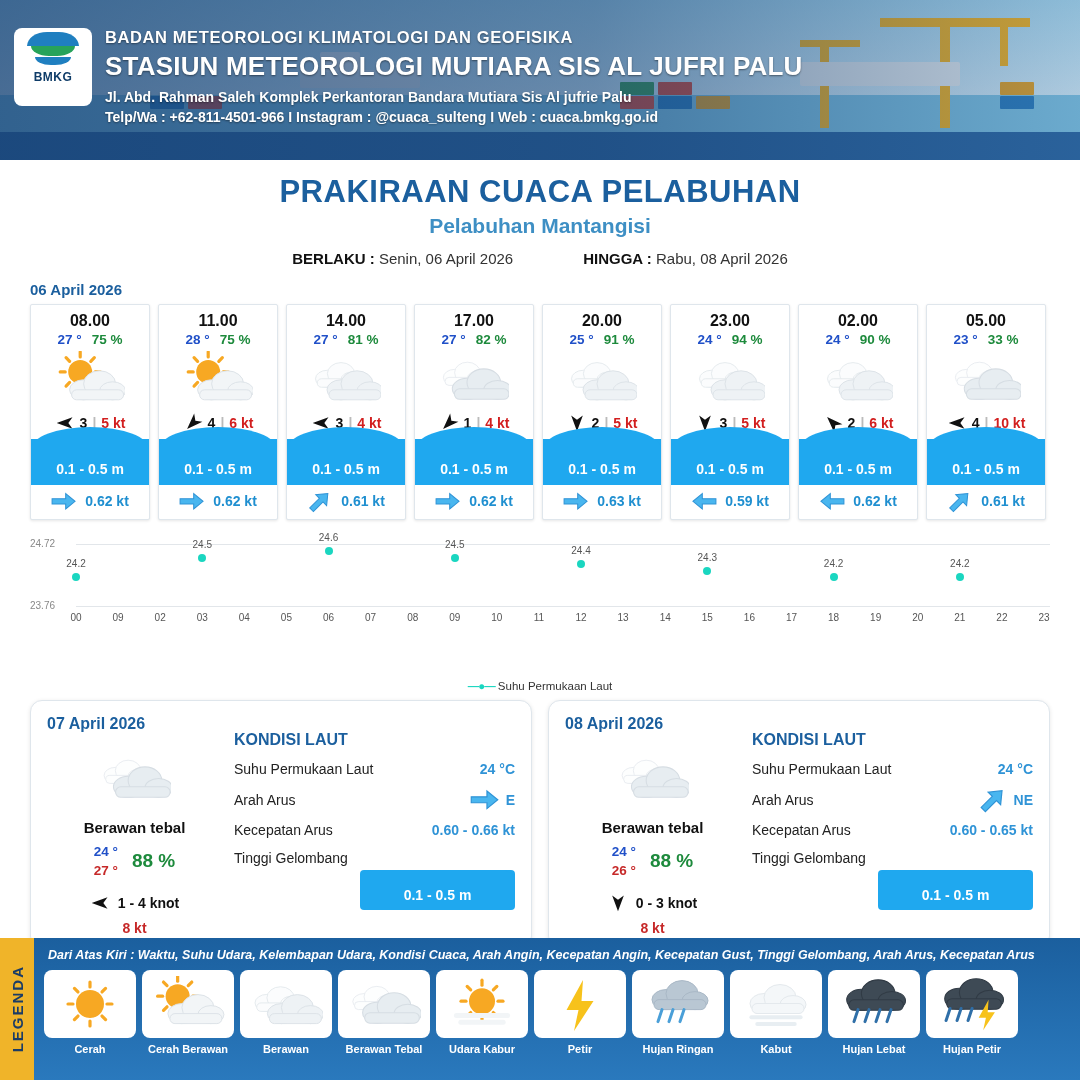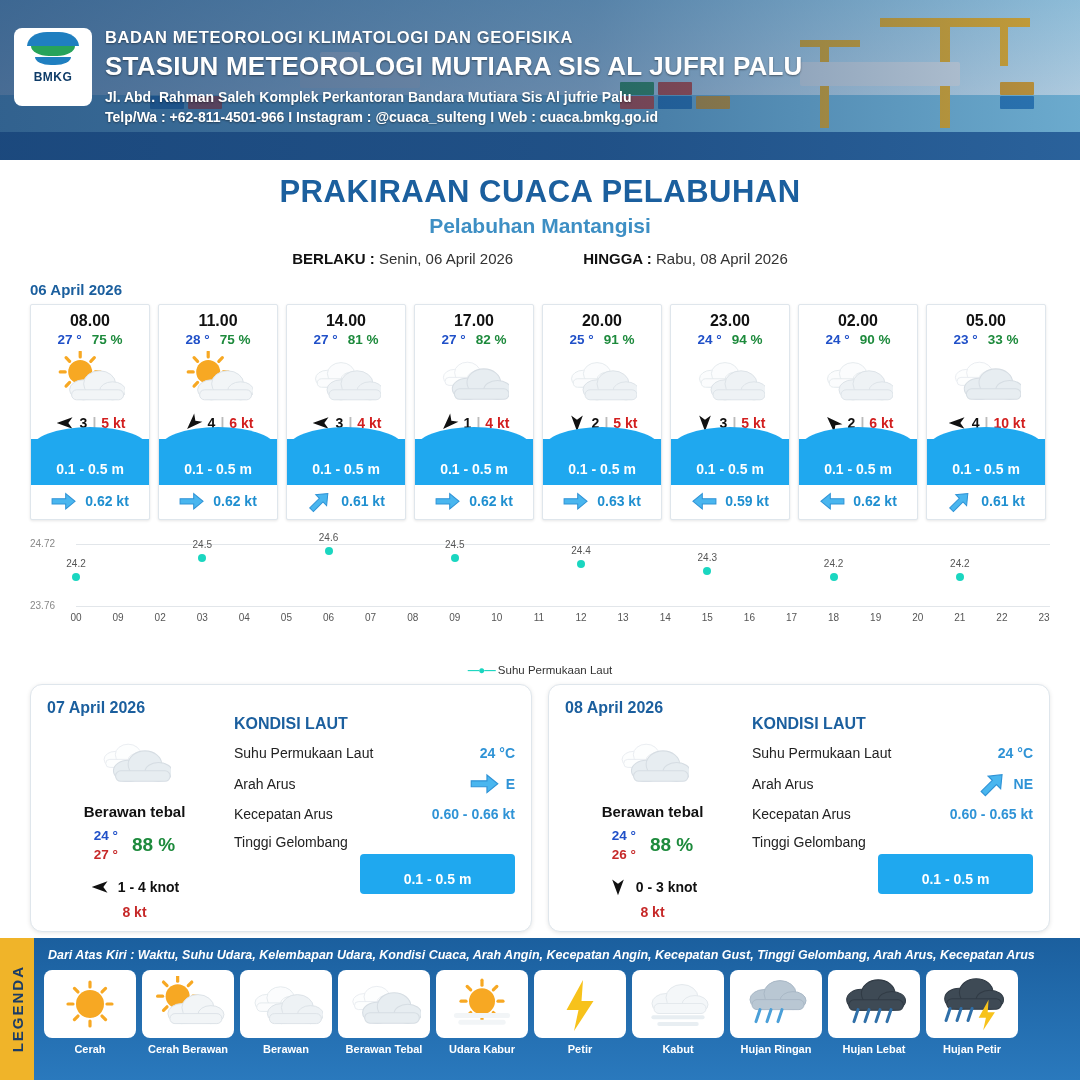--- a/index.html
+++ b/index.html
@@ -72,21 +72,21 @@
 
   svg.ico { display:block; }
 
   
   .chart-wrap { position:relative; margin:14px 30px 0; height:100px; }
   .chart-grid-top, .chart-grid-bot { position:absolute; left:46px; right:0; height:1px; background:#e2e6ea; }
   .ylab { position:absolute; left:0; font-size:10px; color:#888; }
   .pt { position:absolute; width:8px; height:8px; border-radius:50%; background:#1ad6c0; transform:translate(-50%,-50%); }
   .ptlab { position:absolute; font-size:10px; color:#555; transform:translate(-50%,-100%); }
   .xlab { position:absolute; font-size:10px; color:#555; transform:translateX(-50%); }
-  .legend-sst { text-align:center; font-size:11.5px; color:#333; margin-top:30px; }
+  .legend-sst { text-align:center; font-size:11.5px; color:#333; margin-top:46px; }
   .legend-sst .dash { color:#1ad6c0; font-weight:bold; letter-spacing:-1px; }
 
   
   .panels { display:flex; gap:16px; padding:0 30px; margin-top:8px; }
   .panel {
     flex:1; background:#fff; border:1px solid #dfe6ec; border-radius:12px;
     box-shadow:0 1px 4px rgba(0,0,0,.10); padding:14px 16px 16px; display:flex; gap:6px; position:relative; height:248px;
   }
   .p-left { width:175px; }
   .p-date { font-size:16px; font-weight:bold; color:#1b5f9e; }
@@ -861,47 +861,47 @@
                 <g transform="translate(37,28) scale(1.5)">
                   <path d="M2 -16 L-9 4 L-1 4 L-4 18 L9 -2 L1 -2 Z" fill="#f7c21b"></path>
                 </g>
               </svg>
             </div>
     <div class="leg-lab">Petir</div>
           </div>
           <div class="leg-item">
     <div class="leg-box">
               <svg class="ico" width="74" height="56" viewBox="0 0 74 56">
+                <g transform="translate(37,19.599999999999998) scale(1)">
+    <ellipse cx="-12" cy="4" rx="14" ry="10" fill="#b9c7d3" stroke="#a9b8c6" stroke-width="1"></ellipse>
+    <ellipse cx="4" cy="-2" rx="16" ry="13" fill="#b9c7d3" stroke="#a9b8c6" stroke-width="1"></ellipse>
+    <ellipse cx="17" cy="5" rx="13" ry="9" fill="#b9c7d3" stroke="#a9b8c6" stroke-width="1"></ellipse>
+    <rect x="-24" y="4" width="52" height="10" rx="5" fill="#b9c7d3" stroke="#a9b8c6" stroke-width="1"></rect>
+  </g>
+                <line x1="21" y1="33.6" x2="17" y2="45.6" stroke="#4a9fd8" stroke-width="3" stroke-linecap="round"></line>
+                <line x1="32" y1="33.6" x2="28" y2="45.6" stroke="#4a9fd8" stroke-width="3" stroke-linecap="round"></line>
+                <line x1="43" y1="33.6" x2="39" y2="45.6" stroke="#4a9fd8" stroke-width="3" stroke-linecap="round"></line>
+              </svg>
+            </div>
+    <div class="leg-lab">Hujan Ringan</div>
+          </div>
+          <div class="leg-item">
+    <div class="leg-box">
+              <svg class="ico" width="74" height="56" viewBox="0 0 74 56">
                 <g transform="translate(37,23.52) scale(1)">
     <ellipse cx="-12" cy="4" rx="14" ry="10" fill="#f4f7f9" stroke="#e4e9ed" stroke-width="1"></ellipse>
     <ellipse cx="4" cy="-2" rx="16" ry="13" fill="#f4f7f9" stroke="#e4e9ed" stroke-width="1"></ellipse>
     <ellipse cx="17" cy="5" rx="13" ry="9" fill="#f4f7f9" stroke="#e4e9ed" stroke-width="1"></ellipse>
     <rect x="-24" y="4" width="52" height="10" rx="5" fill="#f4f7f9" stroke="#e4e9ed" stroke-width="1"></rect>
   </g>
                 <rect x="10.360000000000001" y="39.199999999999996" width="53.28" height="4" rx="2" fill="#e8eef2"></rect>
                 <rect x="16.28" y="45.919999999999995" width="41.440000000000005" height="4" rx="2" fill="#e8eef2"></rect>
               </svg>
             </div>
     <div class="leg-lab">Kabut</div>
-          </div>
-          <div class="leg-item">
-    <div class="leg-box">
-              <svg class="ico" width="74" height="56" viewBox="0 0 74 56">
-                <g transform="translate(37,19.599999999999998) scale(1)">
-    <ellipse cx="-12" cy="4" rx="14" ry="10" fill="#b9c7d3" stroke="#a9b8c6" stroke-width="1"></ellipse>
-    <ellipse cx="4" cy="-2" rx="16" ry="13" fill="#b9c7d3" stroke="#a9b8c6" stroke-width="1"></ellipse>
-    <ellipse cx="17" cy="5" rx="13" ry="9" fill="#b9c7d3" stroke="#a9b8c6" stroke-width="1"></ellipse>
-    <rect x="-24" y="4" width="52" height="10" rx="5" fill="#b9c7d3" stroke="#a9b8c6" stroke-width="1"></rect>
-  </g>
-                <line x1="21" y1="33.6" x2="17" y2="45.6" stroke="#4a9fd8" stroke-width="3" stroke-linecap="round"></line>
-                <line x1="32" y1="33.6" x2="28" y2="45.6" stroke="#4a9fd8" stroke-width="3" stroke-linecap="round"></line>
-                <line x1="43" y1="33.6" x2="39" y2="45.6" stroke="#4a9fd8" stroke-width="3" stroke-linecap="round"></line>
-              </svg>
-            </div>
-    <div class="leg-lab">Hujan Ringan</div>
           </div>
           <div class="leg-item">
     <div class="leg-box">
               <svg class="ico" width="74" height="56" viewBox="0 0 74 56">
                 <g transform="translate(37,19.599999999999998) scale(1.05)">
     <ellipse cx="-12" cy="4" rx="14" ry="10" fill="#3e4a55" stroke="#313b45" stroke-width="1"></ellipse>
     <ellipse cx="4" cy="-2" rx="16" ry="13" fill="#3e4a55" stroke="#313b45" stroke-width="1"></ellipse>
     <ellipse cx="17" cy="5" rx="13" ry="9" fill="#3e4a55" stroke="#313b45" stroke-width="1"></ellipse>
     <rect x="-24" y="4" width="52" height="10" rx="5" fill="#3e4a55" stroke="#313b45" stroke-width="1"></rect>
   </g>

